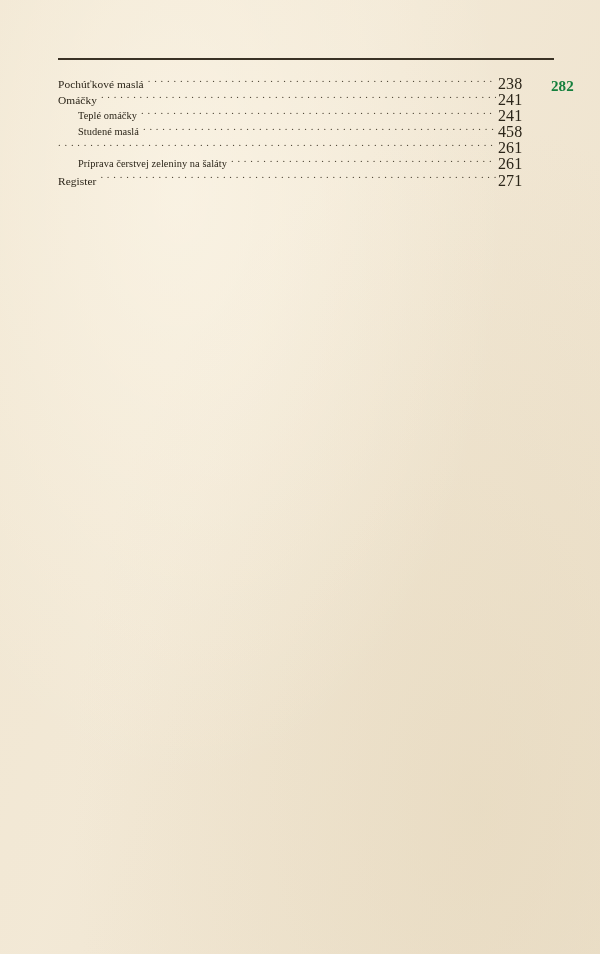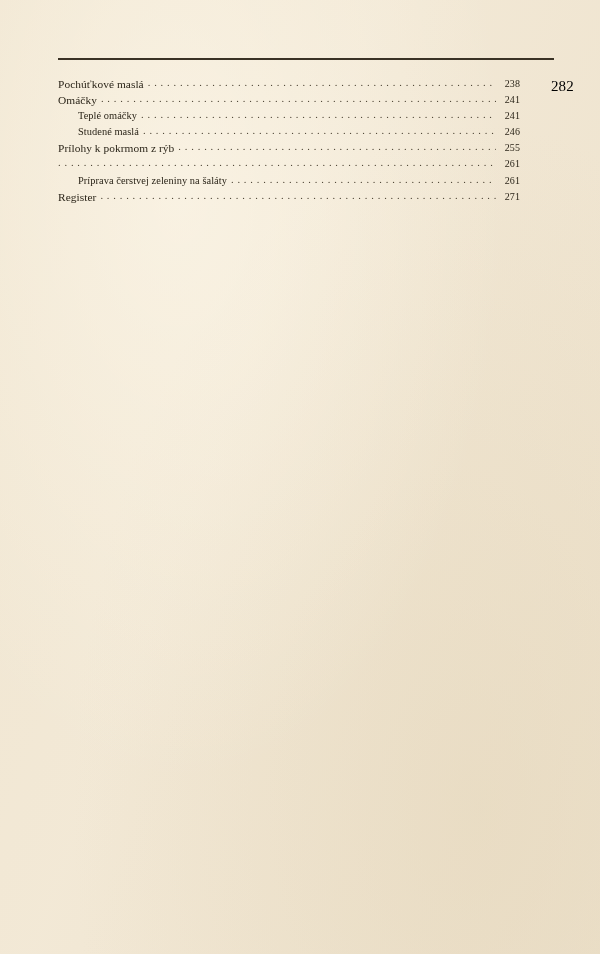--- a/index.html
+++ b/index.html
@@ -35,34 +35,34 @@
     top: 58px;
     width: 496px;
     height: 2px;
     background: #3a3225;
   }
   .folio {
     position: absolute;
     right: 26px;
     top: 78px;
     font-family: "Liberation Serif", serif;
-    font-weight: normal;
+    font-weight: bold;
     font-size: 15px;
     letter-spacing: 0.2px;
-    color: #000000;
+    color: #15803d;
   }
   .toc {
     position: absolute;
     left: 58px;
     top: 76px;
     width: 462px;
   }
   .toc-row {
     display: flex;
-    align-items: flex-end;
+    align-items: flex-start;
     font-size: 11.4px;
     line-height: 16.1px;
     white-space: nowrap;
   }
   .toc-row.level-2 {
     font-size: 10.4px;
     font-family: Liberation Serif, serif;
   }
   .toc-row.level-2 .title {
     padding-left: 20px;
@@ -86,21 +86,21 @@
     bottom: 1px;
     font-size: 10.5px;
     letter-spacing: 0.6px;
     color: #453c2c;
     white-space: nowrap;
   }
   .page-no {
     flex: 0 0 auto;
     width: 22px;
     text-align: right;
-    font-size: 10px;
+    font-size: 16px;
     letter-spacing: 0.1px;
   }
 </style>
 </head>
 <body>
 
 <div class="page">
   <div class="paper-tint"></div>
 
   <div class="rule"></div>
@@ -123,29 +123,24 @@
 
     <div class="toc-row level-2">
       <span class="title">Teplé omáčky</span>
       <span class="leader"></span>
       <span class="page-no">241</span>
     </div>
 
     <div class="toc-row level-2">
       <span class="title">Studené maslá</span>
       <span class="leader"></span>
-      <span class="page-no">246</span>
+      <span class="page-no">458</span>
     </div>
 
 
-    <div class="toc-row level-1">
-      <span class="title">Prílohy k pokrmom z rýb</span>
-      <span class="leader"></span>
-      <span class="page-no">255</span>
-    </div>
 
     <div class="toc-row level-1">
       <span class="leader"></span>
       <span class="page-no">261</span>
     </div>
 
     <div class="toc-row level-2">
       <span class="title">Príprava čerstvej zeleniny na šaláty</span>
       <span class="leader"></span>
       <span class="page-no">261</span>

